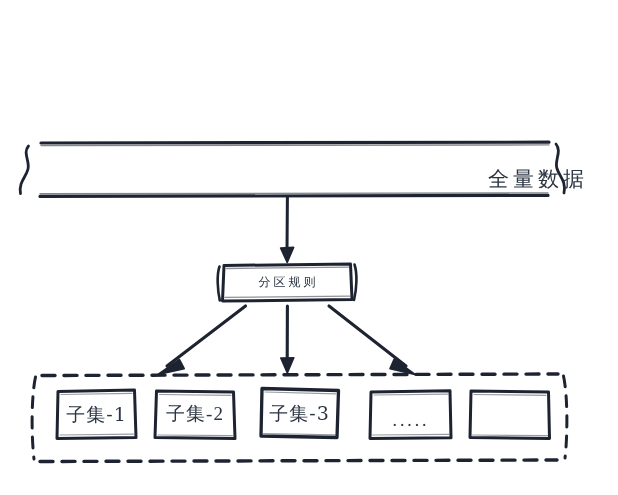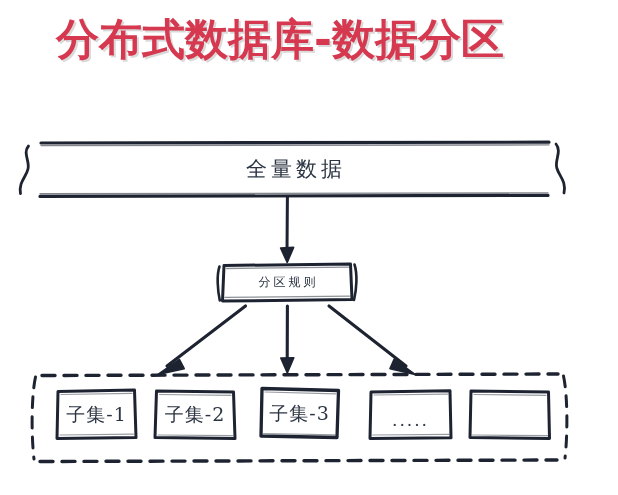--- a/index.html
+++ b/index.html
@@ -47,26 +47,27 @@
   
   .node-label {
     position: absolute;
     color: #2b3442;
     font-family: "DejaVu Serif", "Liberation Serif", serif;
     white-space: nowrap;
     text-align: center;
   }
   #label-full-data {
     left: 0;
-    top: 155px;
+    top: 165px;
     width: 588px;
     font-size: 21px;
     line-height: 28px;
     letter-spacing: 4px;
     text-indent: 4px;
+    text-align: right;
   }
   #label-rule {
     left: 222px;
     top: 268px;
     width: 130px;
     font-size: 12px;
     line-height: 28px;
     letter-spacing: 3px;
     text-indent: 3px;
   }
@@ -87,21 +88,20 @@
     display: flex;
     align-items: center;
     justify-content: center;
   }
 </style>
 </head>
 <body>
 
 <div id="page">
 
-  <div id="title">分布式数据库-数据分区</div>
 
   <svg id="sketch" viewBox="0 0 618 495">
     <g fill="none" stroke="#1d2330" stroke-linecap="round" stroke-linejoin="round">
 
       <g>
         <path d="M41 143 L549 142.2" stroke-width="3.2"></path>
         <path d="M41 145.6 L549 144.9" stroke-width="1.4" opacity="0.55"></path>
         <path d="M40 196.4 L548 195.4" stroke-width="3.2"></path>
         <path d="M40 193.8 L548 192.9" stroke-width="1.4" opacity="0.55"></path>
 
@@ -176,21 +176,21 @@
 
   <div class="node-label" id="label-full-data">全量数据</div>
 
   <div class="node-label" id="label-rule">分区规则</div>
 
   <div class="subset-cell" style="left:57px;  top:390px; width:79px;">
     <span class="node-label subset-label" style="position:static;">子集-1</span>
   </div>
 
   <div class="subset-cell" style="left:155px; top:390px; width:80px;">
-    <span class="node-label subset-label" style="position:static;">子集-2</span>
+    <span class="node-label subset-label" style="position:static;font-family:Liberation Serif, serif;">子集-2</span>
   </div>
 
   <div class="subset-cell" style="left:261px; top:389px; width:77px;">
     <span class="node-label subset-label" style="position:static;">子集-3</span>
   </div>
 
   <div class="subset-cell" style="left:370px; top:390px; width:81px;">
     <span class="node-label dots-label" style="position:static;">.....</span>
   </div>
 

